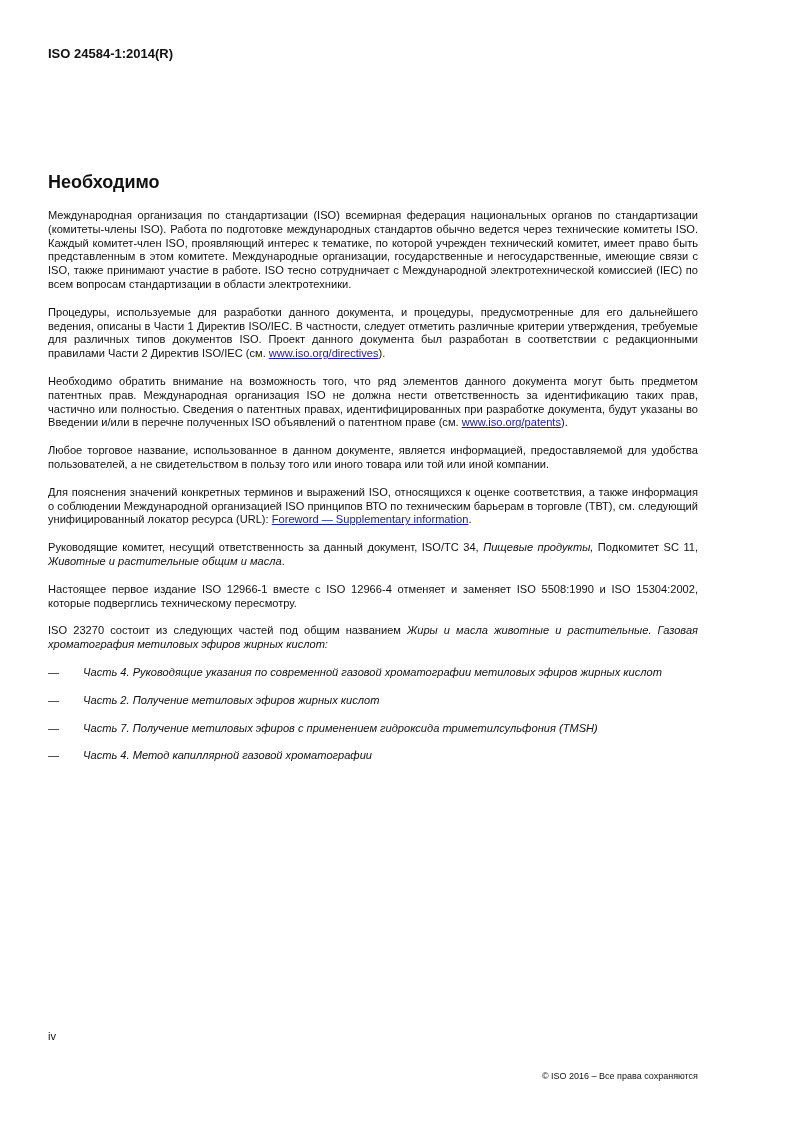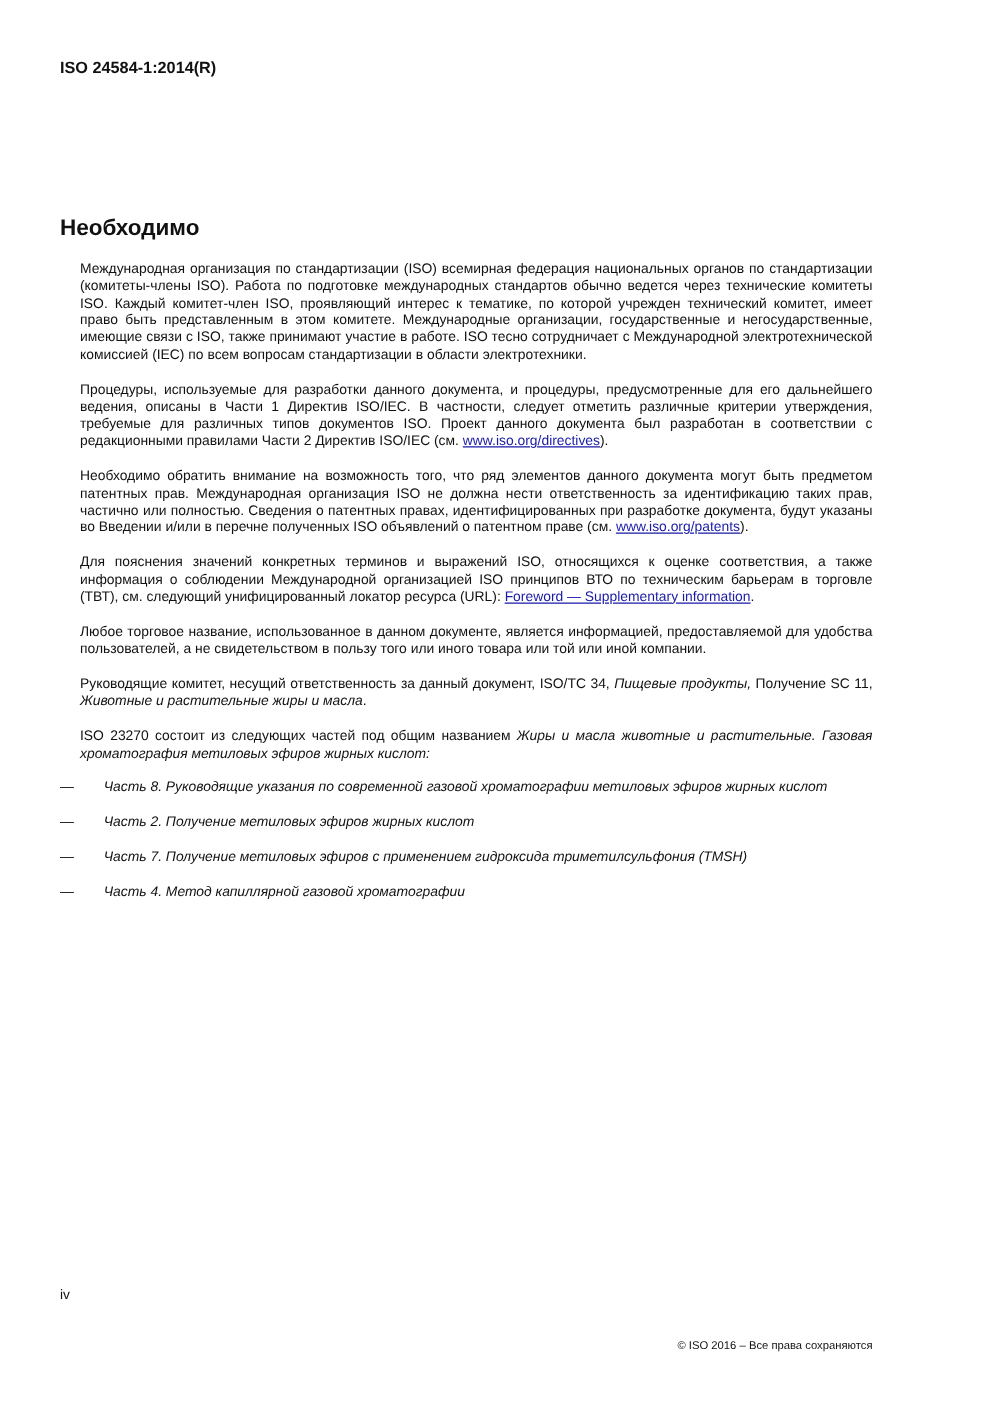--- a/index.html
+++ b/index.html
@@ -1,48 +1,49 @@
 <!DOCTYPE html>
 <html><head>
 <meta charset="utf-8">
 <style>
   html, body { margin: 0; padding: 0; background: #ffffff; }
   body { width: 793px; height: 1122px; position: relative; overflow: hidden;
          font-family: "Liberation Sans", sans-serif; color: #111; }
   .header { position: absolute; left: 48px; top: 46px; font-weight: bold; font-size: 13px; }
   .title { position: absolute; left: 48px; top: 172px; font-weight: bold; font-size: 18px; }
   .content { position: absolute; left: 48px; top: 209px; width: 650px; font-size: 11.1px; line-height: 13.8px; }
-  .content p { margin: 0 0 14px 16px; text-align: justify; }
+  .content p { margin: 0 0 14px 0; text-align: justify; }
   .content a { color: #1a1aa6; text-decoration: underline; }
   .list { margin: 0; padding: 0; list-style: none; }
   .list li { display: flex; margin: 0 0 14px 0; font-style: italic; }
   .list .dash { width: 35px; flex: none; font-style: normal; }
   .list .txt { flex: 1; text-align: justify; }
   .footer-left { position: absolute; left: 48px; top: 1030px; font-size: 11px; }
   .footer-right { position: absolute; right: 95px; top: 1071px; font-size: 9px; }
   i { font-style: italic; }
 </style>
 </head>
 <body>
 
 <div class="header">ISO 24584-1:2014(R)</div>
 <div class="title">Необходимо</div>
 
 <div class="content">
   <p>Международная организация по стандартизации (ISO) всемирная федерация национальных органов по стандартизации (комитеты-члены ISO). Работа по подготовке международных стандартов обычно ведется через технические комитеты ISO. Каждый комитет-член ISO, проявляющий интерес к тематике, по которой учрежден технический комитет, имеет право быть представленным в этом комитете. Международные организации, государственные и негосударственные, имеющие связи с ISO, также принимают участие в работе. ISO тесно сотрудничает с Международной электротехнической комиссией (IEC) по всем вопросам стандартизации в области электротехники.</p>
   <p><span>Процедуры, используемые для разработки данного документа, и процедуры, предусмотренные для его дальнейшего ведения, описаны в Части 1 Директив ISO/IEC. В частности, следует отметить различные критерии утверждения, требуемые для различных типов документов ISO. Проект данного документа был разработан в соответствии с редакционными правилами Части 2 Директив ISO/IEC (см. </span><a>www.iso.org/directives</a><span>).</span></p>
   <p><span>Необходимо обратить внимание на возможность того, что ряд элементов данного документа могут быть предметом патентных прав. Международная организация ISO не должна нести ответственность за идентификацию таких прав, частично или полностью. Сведения о патентных правах, идентифицированных при разработке документа, будут указаны во Введении и/или в перечне полученных ISO объявлений о патентном праве (см. </span><a>www.iso.org/patents</a><span>).</span></p>
+  <p>Любое торговое название, использованное в данном документе, является информацией, предоставляемой для удобства пользователей, а не свидетельством в пользу того или иного товара или той или иной компании.</p>
   <p><span>Для пояснения значений конкретных терминов и выражений ISO, относящихся к оценке соответствия, а также информация о соблюдении Международной организацией ISO принципов ВТО по техническим барьерам в торговле (ТВТ), см. следующий унифицированный локатор ресурса (URL): </span><a>Foreword — Supplementary information</a><span>.</span></p>
-  <p>Любое торговое название, использованное в данном документе, является информацией, предоставляемой для удобства пользователей, а не свидетельством в пользу того или иного товара или той или иной компании.</p>
-  <p><span>Руководящие комитет, несущий ответственность за данный документ, ISO/TC 34, </span><i>Пищевые продукты,</i><span> Получение SC 11, </span><i>Животные и растительные жиры и масла</i><span>.</span></p>
+  <p><span>Руководящие комитет, несущий ответственность за данный документ, ISO/TC 34, </span><i>Пищевые продукты,</i><span> Подкомитет SC 11, </span><i>Животные и растительные общим и масла</i><span>.</span></p>
+  <p>Настоящее первое издание ISO 12966-1 вместе с ISO 12966-4 отменяет и заменяет ISO 5508:1990 и ISO 15304:2002, которые подверглись техническому пересмотру.</p>
   <p><span>ISO 23270 состоит из следующих частей под общим названием </span><i>Жиры и масла животные и растительные. Газовая хроматография метиловых эфиров жирных кислот:</i></p>
   <ul class="list">
     <li>
         <span class="dash">—</span>
-        <span class="txt">Часть 8. Руководящие указания по современной газовой хроматографии метиловых эфиров жирных кислот</span>
+        <span class="txt">Часть 4. Руководящие указания по современной газовой хроматографии метиловых эфиров жирных кислот</span>
       </li>
     <li>
         <span class="dash">—</span>
         <span class="txt">Часть 2. Получение метиловых эфиров жирных кислот</span>
       </li>
     <li>
         <span class="dash">—</span>
         <span class="txt">Часть 7. Получение метиловых эфиров с применением гидроксида триметилсульфония (TMSH)</span>
       </li>
     <li>

